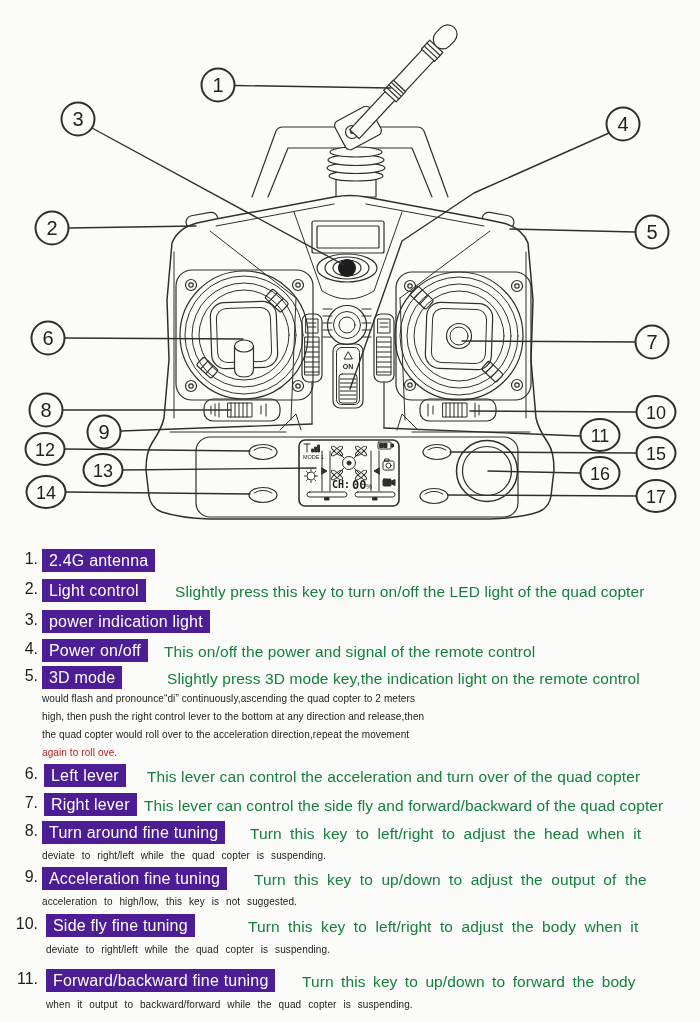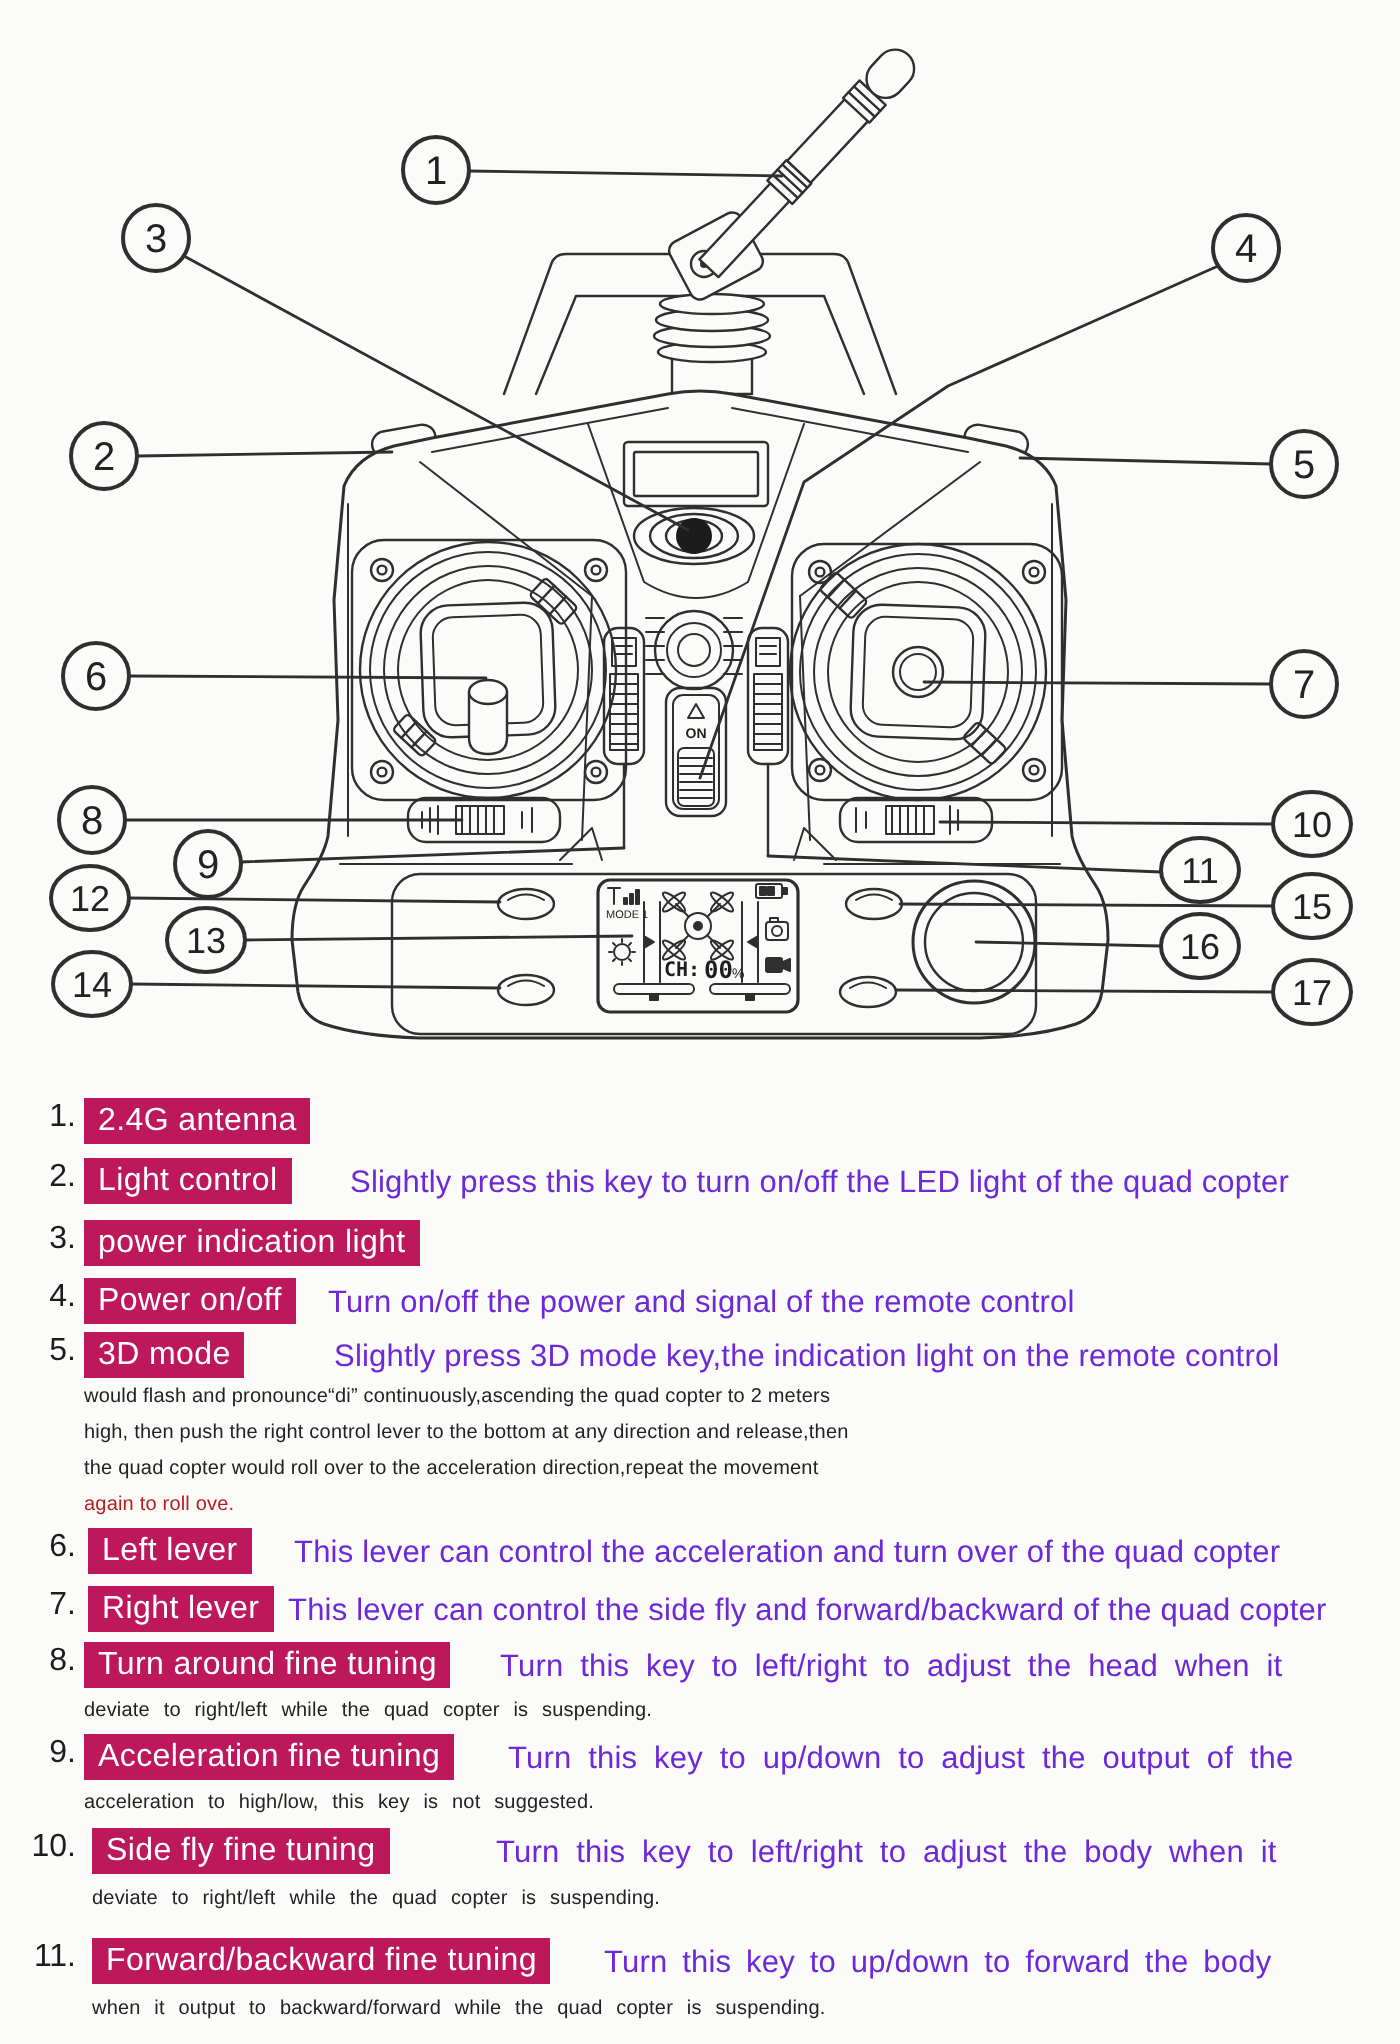--- a/index.html
+++ b/index.html
@@ -1,23 +1,23 @@
 <!DOCTYPE html>
 <html><head>
 <meta charset="utf-8">
 <style>
   html,body{margin:0;padding:0;background:#e8e8e8;}
   .page{position:relative;width:700px;height:1022px;background:#fbfbf9;overflow:hidden;
         font-family:"Liberation Sans",sans-serif;color:#1d1d1d;}
   .diagram-svg{position:absolute;left:0;top:0;}
   
   .num{position:absolute;left:0;width:38px;text-align:right;font-size:16px;color:#1d1d1d;}
-  .lbl{position:absolute;background:#be185d;color:#fff;font-size:16px;line-height:23px;
+  .lbl{position:absolute;background:#4c1d95;color:#fff;font-size:16px;line-height:23px;
        padding:0 7px;white-space:nowrap;letter-spacing:.2px;}
-  .desc{position:absolute;font-size:15.5px;line-height:23px;white-space:nowrap;color:#6d28d9;letter-spacing:.1px;}
+  .desc{position:absolute;font-size:15.5px;line-height:23px;white-space:nowrap;color:#15803d;letter-spacing:.1px;}
   .cont{position:absolute;left:42px;font-size:10px;line-height:18px;white-space:nowrap;color:#222;letter-spacing:.1px;}
   .wide{word-spacing:4px;}
   .faded{color:#b91c1c;}
   svg text{font-family:"Liberation Sans",sans-serif;}
   .callout-num{font-size:20px;fill:#222;}
   .callout-num2{font-size:18px;fill:#222;}
   .lcdfont{font-family:"DejaVu Sans Mono",monospace;}
 </style>
 </head>
 <body>
@@ -491,21 +491,21 @@
   </div>
 
   <div>
     <span class="num" style="top:611px">3.</span>
     <span class="lbl" style="left:42px;top:610px">power indication light</span>
   </div>
 
   <div>
     <span class="num" style="top:640px">4.</span>
     <span class="lbl" style="left:42px;top:639px">Power on/off</span>
-    <span class="desc" style="left:164px;top:640px">Turn on/off the power and signal of the remote control</span>
+    <span class="desc" style="left:164px;top:640px">This on/off the power and signal of the remote control</span>
   </div>
 
   <div>
     <span class="num" style="top:667px">5.</span>
     <span class="lbl" style="left:42px;top:666px">3D mode</span>
     <span class="desc" style="left:167px;top:667px">Slightly press 3D mode key,the indication light on the remote control</span>
     <span class="cont" style="top:690px">would flash and pronounce“di” continuously,ascending the quad copter to 2 meters</span>
     <span class="cont" style="top:708px">high, then push the right control lever to the bottom at any direction and release,then</span>
     <span class="cont" style="top:726px">the quad copter would roll over to the acceleration direction,repeat the movement</span>
     <span class="cont faded" style="top:744px">again to roll ove.</span>

